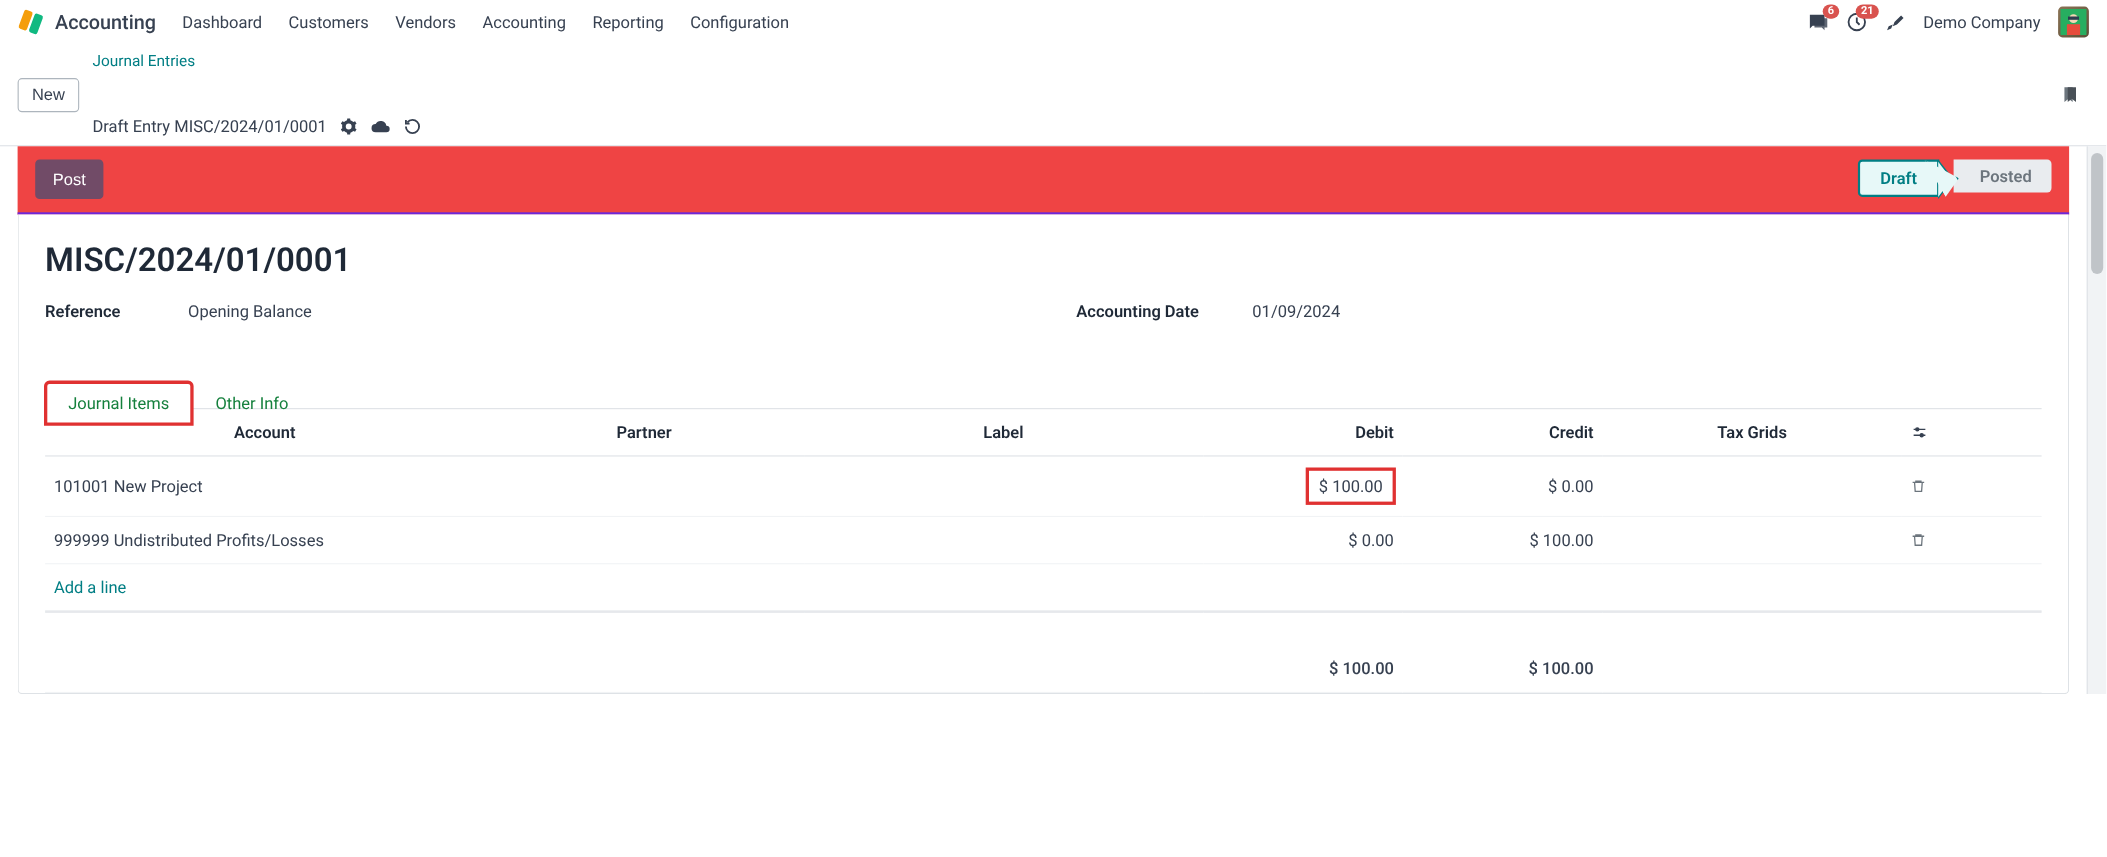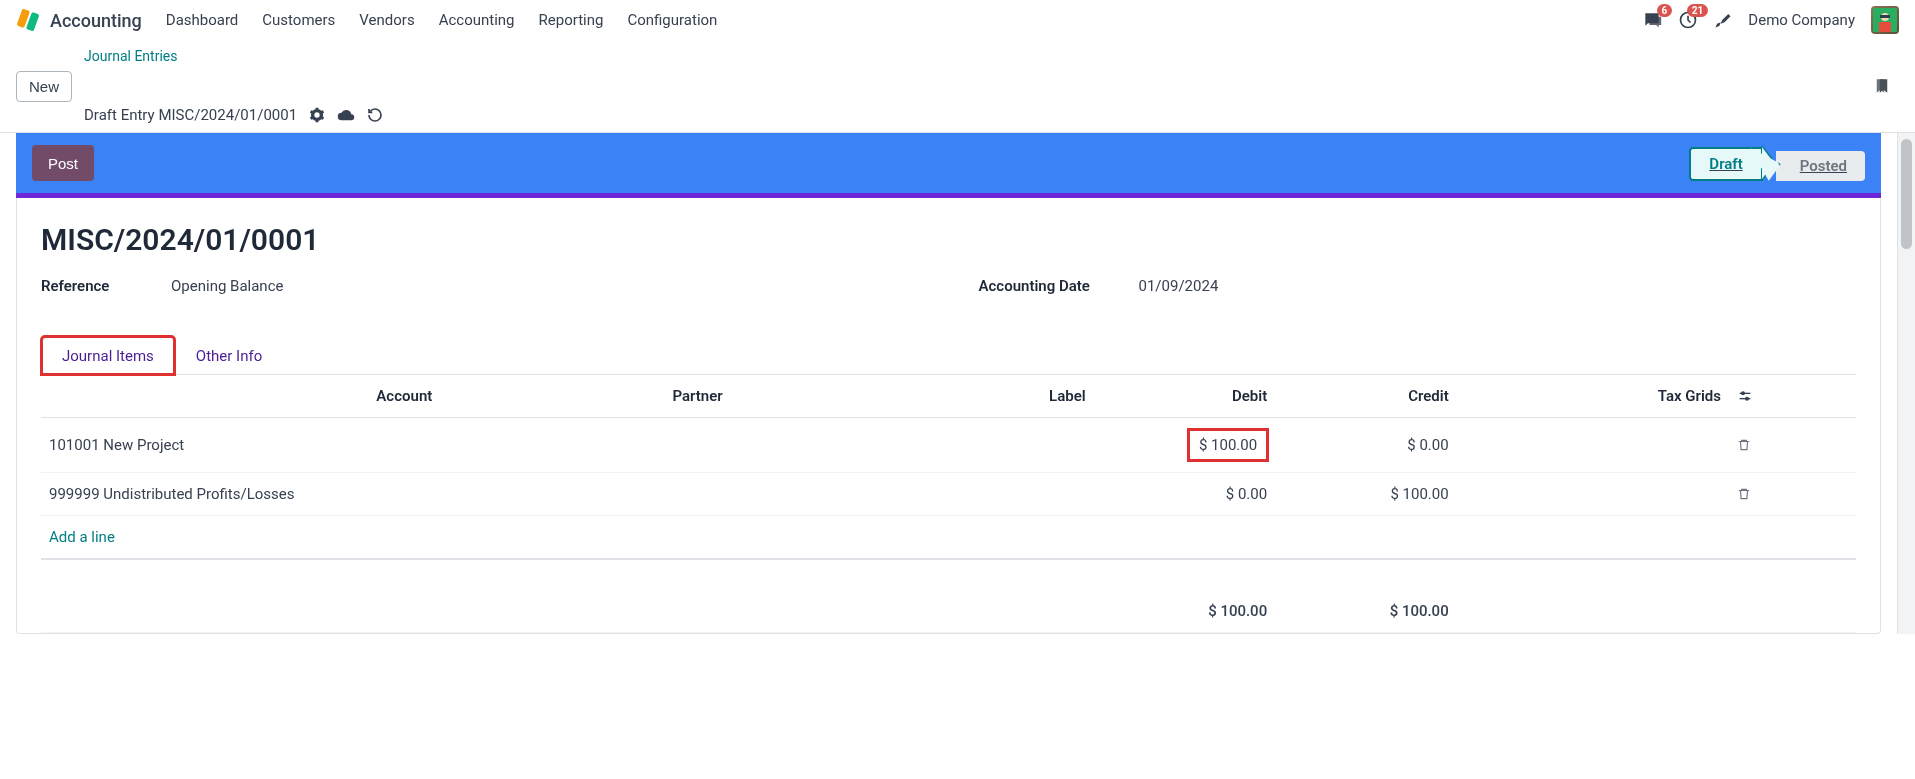--- a/index.html
+++ b/index.html
@@ -16,45 +16,45 @@
 .avatar { width: 28px; height: 28px; border-radius: 4px; background: linear-gradient(135deg,#8b7355,#5d4e37); display: flex; align-items: center; justify-content: center; }
 .breadcrumb-bar { display: flex; align-items: center; padding: 8px 16px; border-bottom: 1px solid #dee2e6; }
 .new-btn { border: 1px solid #adb5bd; padding: 6px 12px; border-radius: 4px; color: #374151; background: #fff; cursor: pointer; margin-right: 12px; font-size: 15px; }
 .bc-stack { display: flex; flex-direction: column; gap: 42px; }
 .bc-link { color: #017e84; font-size: 14px; cursor: pointer; }
 .bc-current-row { display: flex; align-items: center; gap: 12px; }
 .bc-current { font-size: 15px; color: #374151; }
 .bc-icon { cursor: pointer; color: #374151; }
 .bc-spacer { flex: 1; }
 .bookmark { cursor: pointer; color: #6c757d; margin-right: 8px; }
-.action-bar { display: flex; align-items: center; padding: 12px 16px; background: #3b82f6; border-bottom: 5px solid #6d28d9; }
+.action-bar { display: flex; align-items: center; padding: 12px 16px; background: #ef4444; border-bottom: 2px solid #6d28d9; }
 .action-bar-inner { flex: 1; display: flex; }
 .post-btn { background: #714b67; color: #fff; border: none; padding: 8px 16px; border-radius: 4px; cursor: pointer; font-size: 15px; font-weight: 500; }
-.status-bar { display: flex; align-items: flex-end; margin-left: auto; text-decoration: underline; }
+.status-bar { display: flex; align-items: flex-start; margin-left: auto; }
 .status-step { padding: 6px 18px; position: relative; font-size: 15px; font-weight: 600; }
 .status-draft { background: #e7f8f8; color: #017e84; border: 2px solid #017e84; border-radius: 4px 0 0 4px; }
 .status-draft::after { content: ""; position: absolute; right: -10px; top: -2px; bottom: -2px; width: 20px; background: #e7f8f8; border-top: 2px solid #017e84; border-right: 2px solid #017e84; transform: skewX(30deg); transform-origin: top; clip-path: polygon(0 0, 100% 50%, 0 100%); border-radius: 0 4px 0 0; z-index: 1; }
 .arrow-sep { width: 0; height: 0; border-top: 18px solid transparent; border-bottom: 18px solid transparent; border-left: 14px solid #017e84; margin-left: -1px; position: relative; }
 .arrow-sep::after { content: ""; position: absolute; left: -14px; top: -16px; width: 0; height: 0; border-top: 16px solid transparent; border-bottom: 16px solid transparent; border-left: 12px solid #e7f8f8; }
 .status-posted { background: #e9ecef; color: #6c757d; padding-left: 24px; border-radius: 0 4px 4px 0; }
 .content-wrap { display: flex; }
 .content { flex: 1; padding: 0 16px; }
 .sheet { background: #fff; border: 1px solid #dee2e6; border-top: none; border-radius: 0 0 4px 4px; padding: 24px 24px 0; }
 .entry-title { font-size: 30px; font-weight: 600; color: #1f2937; margin-bottom: 20px; }
 .fields-row { display: flex; gap: 60px; margin-bottom: 24px; }
 .fields-col { flex: 1; }
 .field-row { display: flex; margin-bottom: 16px; }
 .field-label { width: 130px; font-weight: 600; color: #1f2937; font-size: 15px; }
 .field-value { color: #374151; font-size: 15px; }
 .tabs { display: flex; border-bottom: 1px solid #dee2e6; }
-.tab { padding: 10px 20px; cursor: pointer; font-size: 15px; color: #4c1d95; border: 1px solid transparent; border-bottom: none; position: relative; top: 1px; }
+.tab { padding: 10px 20px; cursor: pointer; font-size: 15px; color: #15803d; border: 1px solid transparent; border-bottom: none; position: relative; top: 15px; }
 .tab.active { border-color: #dee2e6; background: #fff; border-radius: 4px 4px 0 0; }
 .tab.highlight { outline: 3px solid #e03131; outline-offset: -2px; }
 .table { width: 100%; border-collapse: collapse; }
-.table th { text-align: right; padding: 12px 8px; font-weight: 600; border-bottom: 1px solid #dee2e6; font-size: 15px; color: #1f2937; }
+.table th { text-align: center; padding: 12px 8px; font-weight: 600; border-bottom: 1px solid #dee2e6; font-size: 15px; color: #1f2937; }
 .table th.num, .table td.num { text-align: right; }
 .table td { padding: 12px 8px; border-bottom: 1px solid #f1f3f5; font-size: 15px; color: #374151; }
 .table td.actions { text-align: right; width: 40px; }
 .trash { cursor: pointer; color: #6c757d; }
 .add-line { color: #017e84; cursor: pointer; padding: 12px 8px; display: block; border-bottom: 1px solid #dee2e6; font-size: 15px; }
 .totals-row td { font-weight: 500; padding-top: 18px; }
 .cell-highlight { outline: 3px solid #e03131; outline-offset: -1px; display: inline-block; padding: 6px 10px; }
 .settings-col { width: 40px; text-align: right; }
 .scrollbar-fake { width: 18px; background: #f1f3f5; border-left: 1px solid #dee2e6; position: relative; align-self: stretch; }
 .scrollbar-thumb { position: absolute; top: 6px; left: 3px; right: 3px; height: 110px; background: #c0c4c8; border-radius: 6px; }

